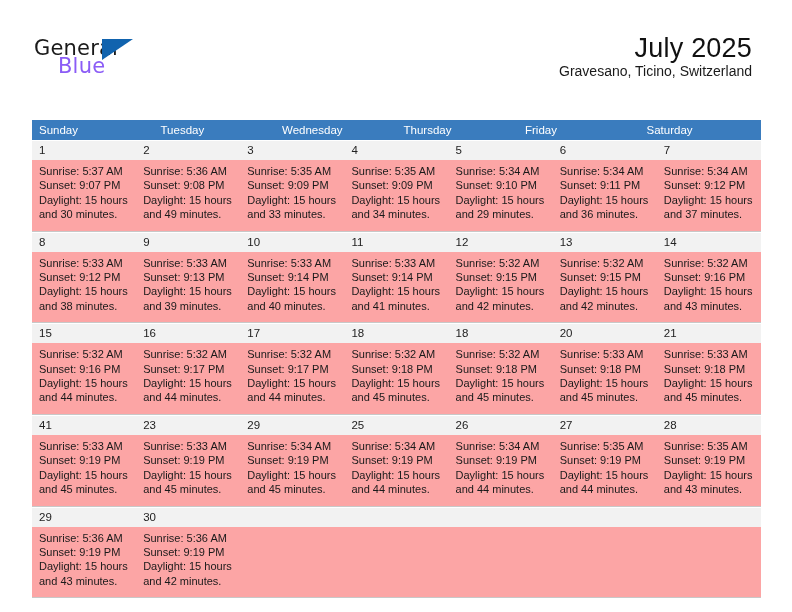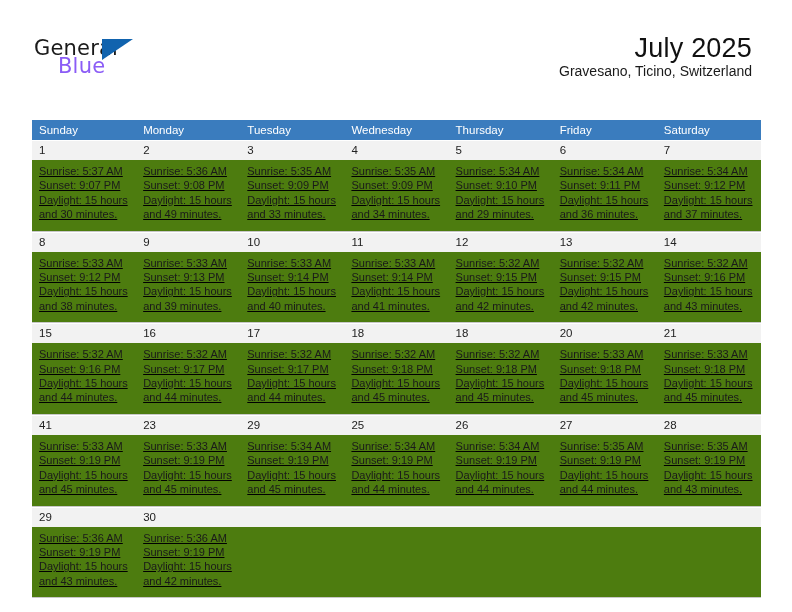--- a/index.html
+++ b/index.html
@@ -136,22 +136,21 @@
   .week-body {
     display: flex;
     width: 729px;
     border-bottom: 1px solid #c8c8c8;
   }
   .body-cell {
     flex: 1 1 0;
     min-height: 70px;
     padding: 4px 6px 9px 7px;
     box-sizing: border-box;
-    background: #4d7c0f;
-    text-decoration: underline;
+    background: #fca5a5;
   }
   .info-line {
     font-size: 11px;
     line-height: 14.4px;
     color: #1a1a1a;
     white-space: nowrap;
   }
   .body-cell.empty { }
   .daynum-cell.empty { }
 </style>
@@ -168,21 +167,20 @@
       <span class="logo-blue">Blue</span>
     </div>
 
     <div class="title">July 2025</div>
     <div class="subtitle">Gravesano, Ticino, Switzerland</div>
   </div>
 
   <div class="calendar">
     <div class="dow-row">
         <div class="dow-cell">Sunday</div>
-        <div class="dow-cell">Monday</div>
         <div class="dow-cell">Tuesday</div>
         <div class="dow-cell">Wednesday</div>
         <div class="dow-cell">Thursday</div>
         <div class="dow-cell">Friday</div>
         <div class="dow-cell">Saturday</div>
       </div>
     <div id="weeks-container">
         <div class="week">
           <div class="week-daynums">
             <div class="daynum-cell">1</div>

